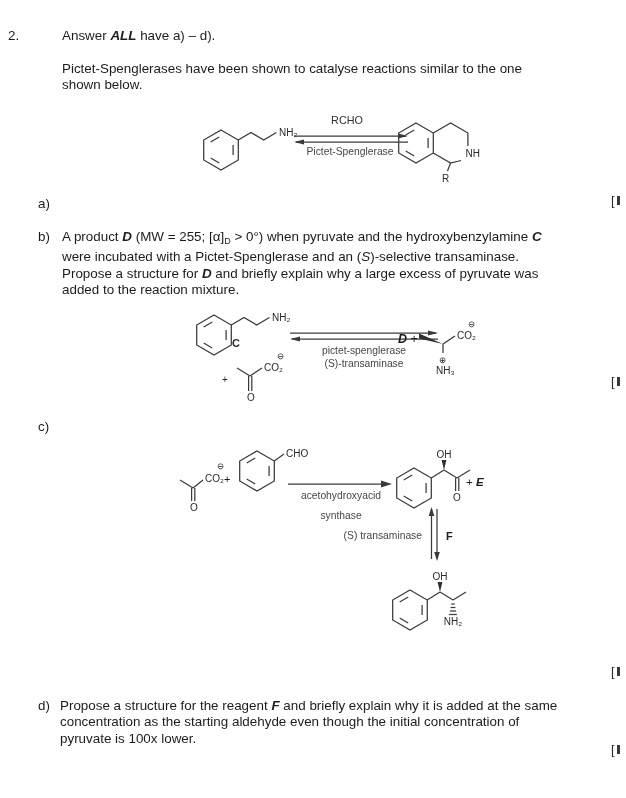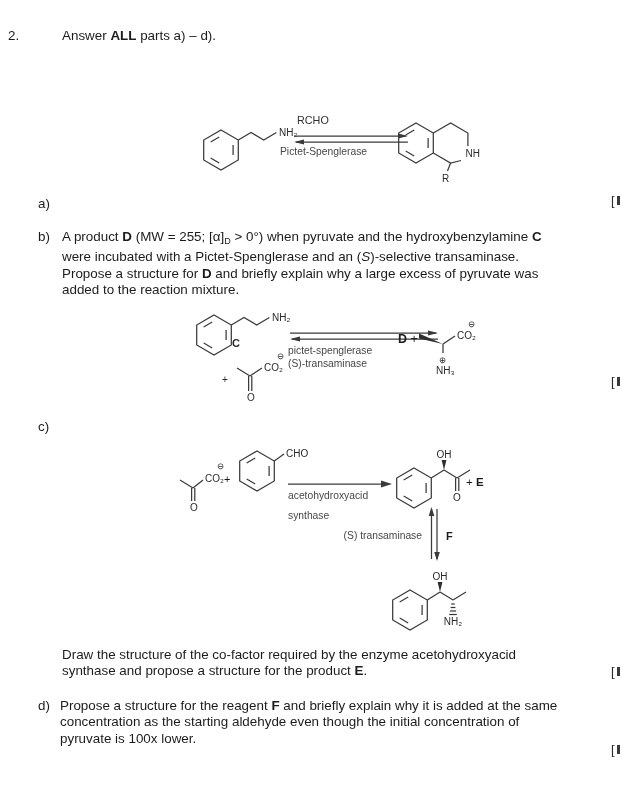--- a/index.html
+++ b/index.html
@@ -1,55 +1,56 @@
 <!DOCTYPE html>
 <html><head>
 <meta charset="utf-8">
 <style>
   html,body{margin:0;padding:0;background:#e8e8e8;}
   .page{position:relative;width:626px;height:798px;background:#ffffff;overflow:hidden;
         font-family:"Liberation Sans",sans-serif;color:#1c1c1c;}
   .txt{position:absolute;font-size:13.4px;line-height:16.4px;}
-  .b{font-weight:bold;}
+  .b{font-weight:bold;font-style:italic;}
   .i{font-style:italic;}
   .sub{font-size:9px;vertical-align:-3px;}
   .marker{position:absolute;font-size:13.4px;}
   .mark{position:absolute;left:611px;font-size:13px;color:#2a2a2a;white-space:nowrap;}
   .mark .partial{display:inline-block;width:3px;height:9px;background:#3a3a3a;margin-left:2px;}
   .chem{position:absolute;}
   .chem svg{overflow:visible;}
   .struct line,.struct path,.struct polygon.ring{stroke:#3a3a3a;stroke-width:1.25;fill:none;}
   .struct polygon.wedge{fill:#2f2f2f;stroke:none;}
   .struct polygon.head{fill:#3a3a3a;stroke:none;}
   .struct text{font-family:"Liberation Sans",sans-serif;fill:#2a2a2a;font-size:10px;}
   .struct text.sm{font-size:8.5px;}
   .struct text.bold{font-weight:bold;font-size:11px;}
-  .arrlab{position:absolute;font-size:10.3px;color:#474747;line-height:12.5px;}
+  .arrlab{position:absolute;font-size:10.3px;color:#474747;text-align:center;line-height:12.5px;}
   .arrlab-r{position:absolute;font-size:10.3px;color:#474747;text-align:right;line-height:12.5px;}
   .bold-sm{position:absolute;font-size:11px;font-weight:bold;color:#1c1c1c;}
 </style>
 </head>
 <body>
 
 <div class="page">
 
   <svg width="0" height="0" style="position:absolute">
     <defs>
       <g id="bz" stroke="#3a3a3a" stroke-width="1.25" fill="none">
         <polygon points="0,-20 17.3,-10 17.3,10 0,20 -17.3,10 -17.3,-10"></polygon>
         <line x1="-10.3" y1="-8.05" x2="-1.8" y2="-12.95"></line>
         <line x1="12.1" y1="-4.9" x2="12.1" y2="4.9"></line>
         <line x1="-1.8" y1="12.95" x2="-10.3" y2="8.05"></line>
       </g>
     </defs>
   </svg>
 
   <div class="marker" style="left:8px;top:28px">2.</div>
-  <div class="txt" style="left:62px;top:28px"><span>Answer </span><span class="b">ALL</span><span> parts a) – d).</span></div>
+  <div class="txt" style="left:62px;top:28px"><span>Answer </span><span class="b">ALL</span><span> have a) – d).</span></div>
 
+  <div class="txt" style="left:62px;top:61px;width:500px">Pictet-Spenglerases have been shown to catalyse reactions similar to the one shown below.</div>
 
   <div class="chem struct" style="left:193px;top:108px">
     <svg width="125" height="85">
       <use href="#bz" transform="translate(28,42)"></use>
       <path d="M45.3,32 L58,24.5 L70.7,32 L83.4,24.5"></path>
       <text x="86" y="27.5">NH₂</text>
     </svg>
   </div>
   <div class="arrlab" style="left:297px;top:114px;width:100px;color:#2f2f2f;font-size:10.8px">RCHO</div>
   <div class="chem struct" style="left:292px;top:131px">
@@ -180,20 +181,19 @@
       <line x1="56" y1="22" x2="69" y2="30"></line>
       <line x1="67.3" y1="34" x2="70.7" y2="34"></line>
       <line x1="66.6" y1="37.5" x2="71.4" y2="37.5"></line>
       <line x1="65.9" y1="41" x2="72.1" y2="41"></line>
       <line x1="65.2" y1="44.5" x2="72.8" y2="44.5"></line>
       <text x="69" y="55" text-anchor="middle">NH₂</text>
       <line x1="69" y1="30" x2="82" y2="22"></line>
     </svg>
   </div>
 
-  <div class="txt" style="left:62px;top:647px;width:490px"><span>Draw the structure of the co-factor required by the enzyme acetohydroxyacid synthase and propose a structure for the product </span><span class="b">E</span><span>.</span></div>
   <div class="mark" style="top:664px"><span>[</span><span class="partial"></span></div>
 
   <div class="marker" style="left:38px;top:698px">d)</div>
   <div class="txt" style="left:60px;top:698px;width:508px"><span>Propose a structure for the reagent </span><span class="b">F</span><span> and briefly explain why it is added at the same concentration as the starting aldehyde even though the initial concentration of pyruvate is 100x lower.</span></div>
   <div class="mark" style="top:742px"><span>[</span><span class="partial"></span></div>
 
 </div>
 
 </body></html>

